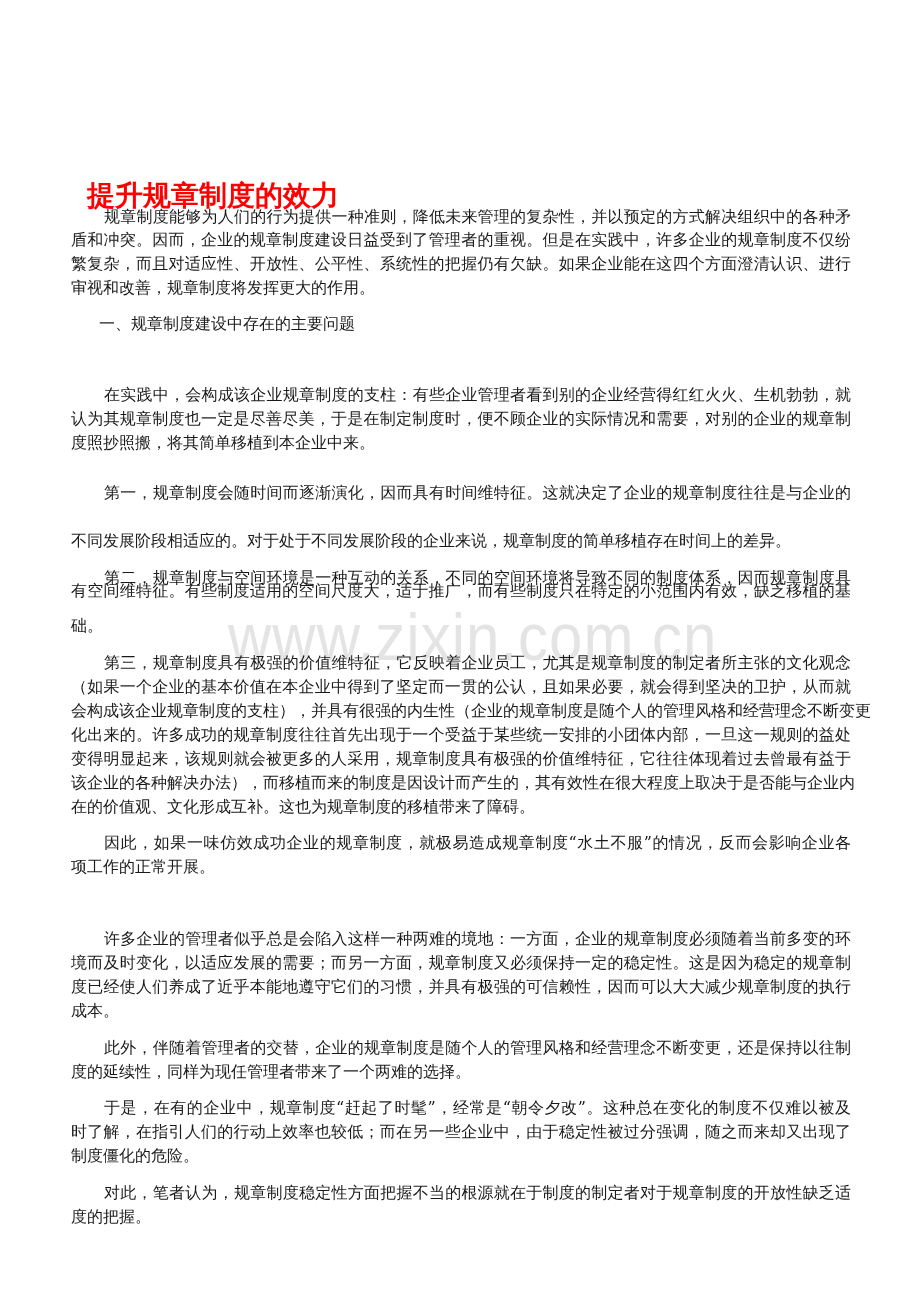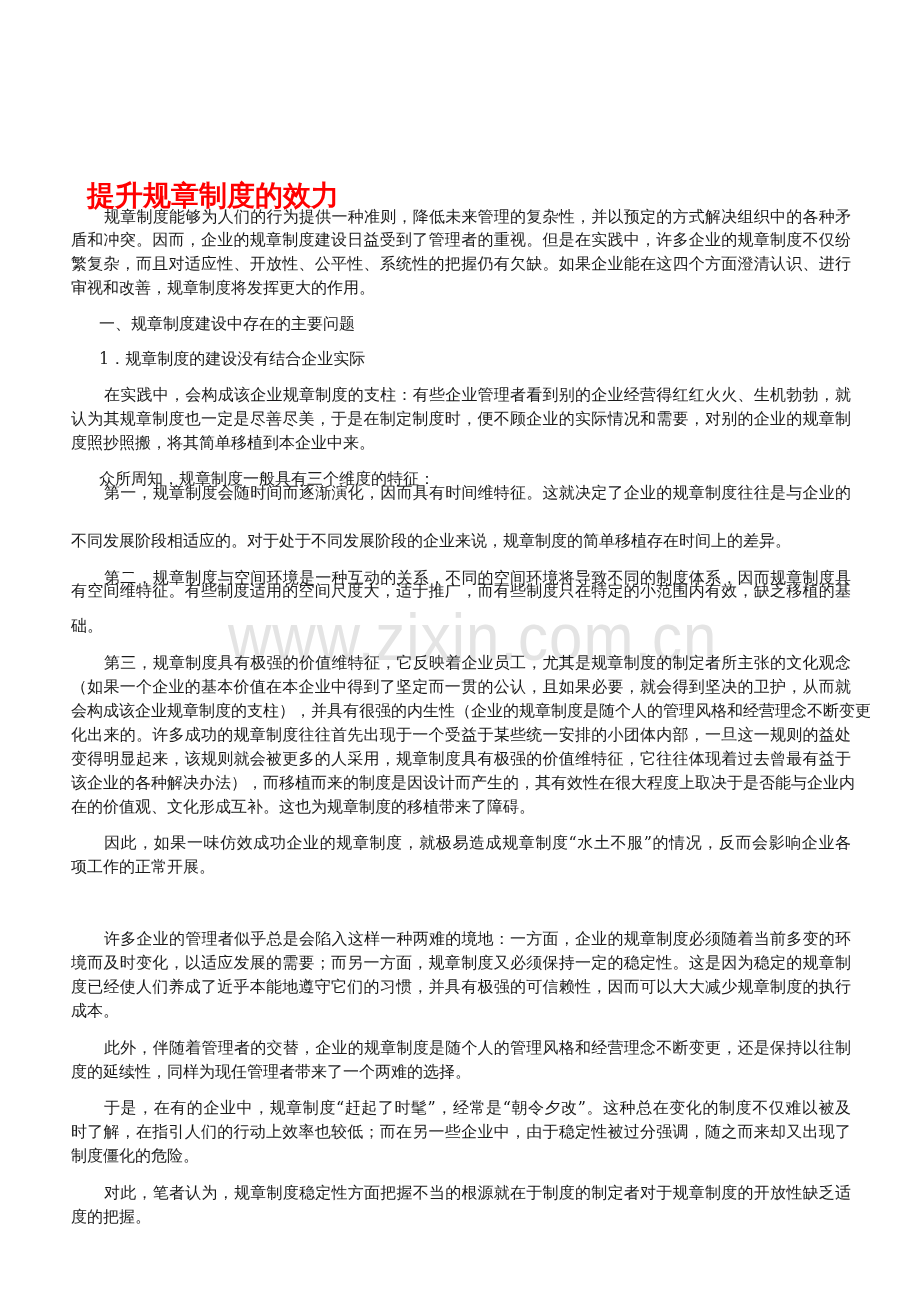--- a/index.html
+++ b/index.html
@@ -86,29 +86,27 @@
 
   <div>
     <div class="line indent" style="top:207px">规章制度能够为人们的行为提供一种准则，降低未来管理的复杂性，并以预定的方式解决组织中的各种矛</div>
     <div class="line" style="top:230px">盾和冲突。因而，企业的规章制度建设日益受到了管理者的重视。但是在实践中，许多企业的规章制度不仅纷</div>
     <div class="line" style="top:254px">繁复杂，而且对适应性、开放性、公平性、系统性的把握仍有欠缺。如果企业能在这四个方面澄清认识、进行</div>
     <div class="line last" style="top:278px">审视和改善，规章制度将发挥更大的作用。</div>
   </div>
 
   <div class="line heading" style="top:314px">一、规章制度建设中存在的主要问题</div>
 
-  <div class="line heading" style="top:349px">1．规章制度的建设没有结合企业实际</div>
 
   <div>
     <div class="line indent" style="top:385px">在实践中，会构成该企业规章制度的支柱：有些企业管理者看到别的企业经营得红红火火、生机勃勃，就</div>
     <div class="line" style="top:409px">认为其规章制度也一定是尽善尽美，于是在制定制度时，便不顾企业的实际情况和需要，对别的企业的规章制</div>
     <div class="line last" style="top:433px">度照抄照搬，将其简单移植到本企业中来。</div>
   </div>
 
-  <div class="line heading" style="top:469px">众所周知，规章制度一般具有三个维度的特征：</div>
 
   <div>
     <div class="line indent" style="top:483px">第一，规章制度会随时间而逐渐演化，因而具有时间维特征。这就决定了企业的规章制度往往是与企业的</div>
     <div class="line last" style="top:531px">不同发展阶段相适应的。对于处于不同发展阶段的企业来说，规章制度的简单移植存在时间上的差异。</div>
   </div>
 
   <div>
     <div class="line indent" style="top:568px">第二，规章制度与空间环境是一种互动的关系，不同的空间环境将导致不同的制度体系，因而规章制度具</div>
     <div class="line" style="top:581px">有空间维特征。有些制度适用的空间尺度大，适于推广，而有些制度只在特定的小范围内有效，缺乏移植的基</div>
     <div class="line last" style="top:616px">础。</div>

